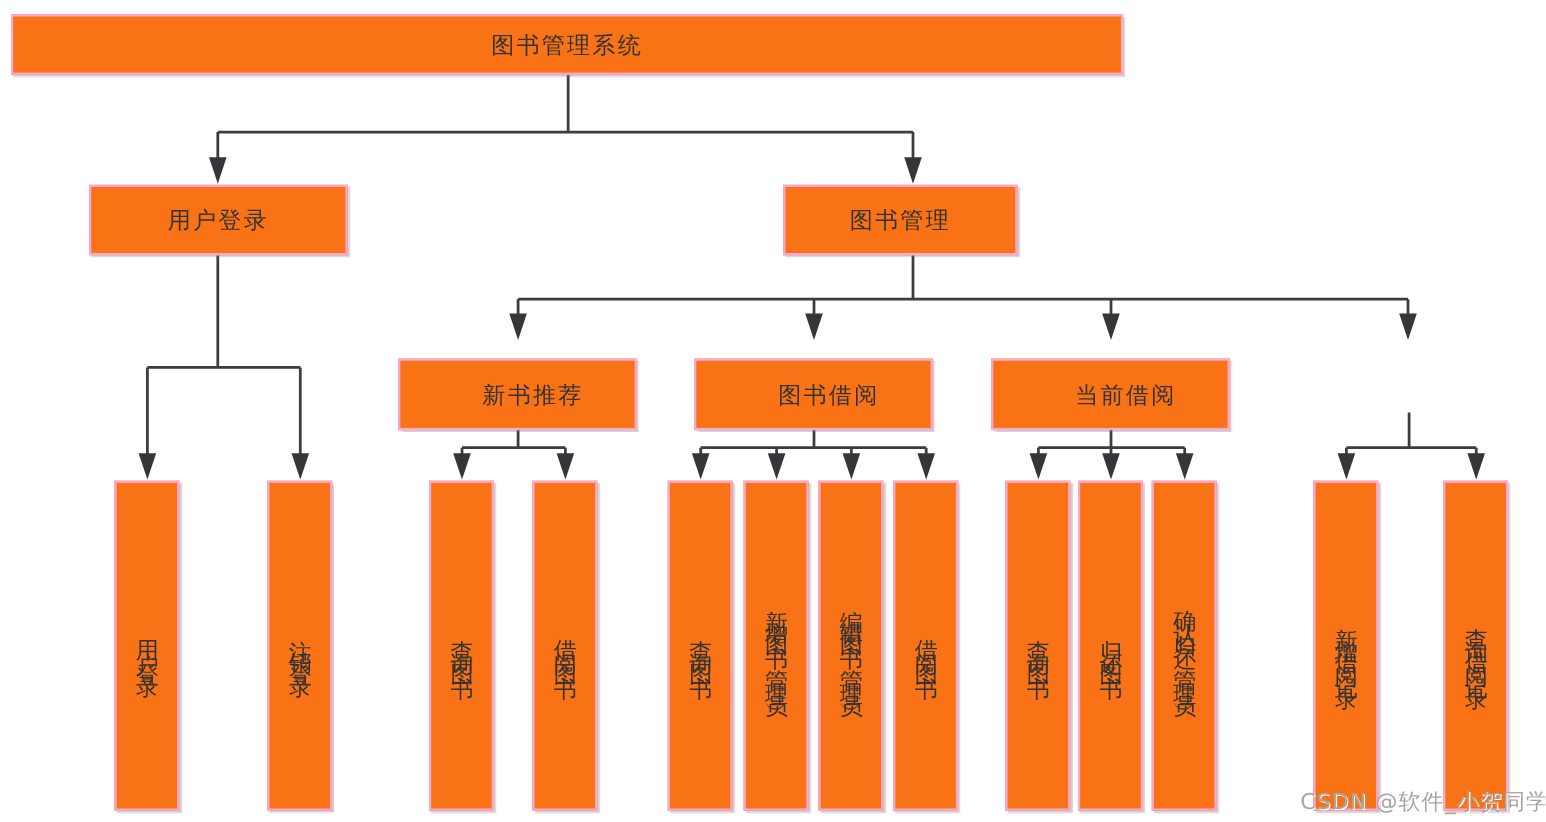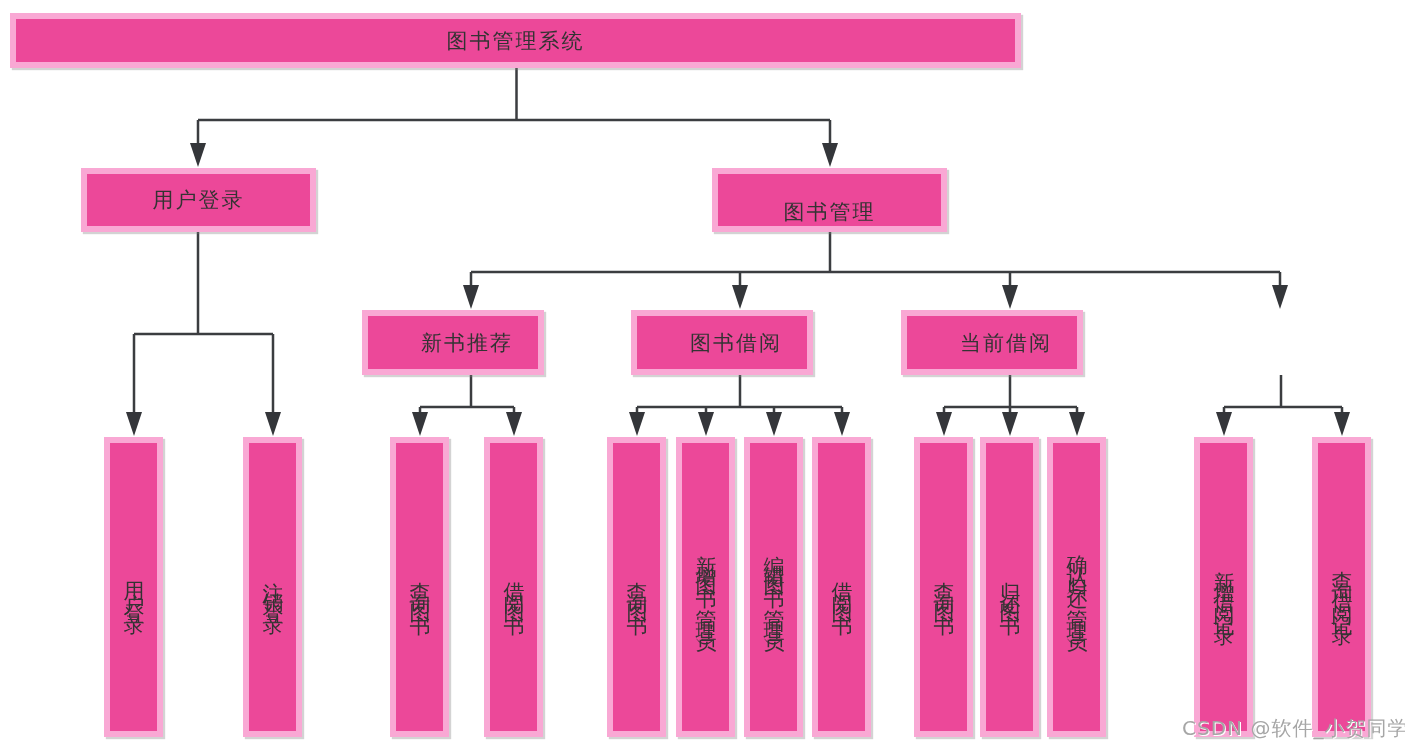--- a/index.html
+++ b/index.html
@@ -9,36 +9,36 @@
     width:1405px;height:747px;
     background:#ffffff;
     font-family:"DejaVu Sans","Liberation Sans",sans-serif;
     color:#333333;
     overflow:hidden;
   }
   svg.connectors{position:absolute;left:0;top:0;z-index:1;}
   .node{
     position:absolute;
     box-sizing:border-box;
-    background:#ec4899;
-    border:6px solid #f9a8d4;
+    background:#f97316;
+    border:2px solid #f9a8d4;
     display:flex;align-items:center;justify-content:center;
     z-index:2;
     box-shadow:2px 2px 1px rgba(130,130,130,0.35);
   }
   .node .hlabel{
     font-size:21px;
     letter-spacing:2px;
     color:#333333;
     white-space:nowrap;
   }
   .node.root{left:10px;top:13px;width:1011px;height:55px;}
   .node.l1a{left:81px;top:168px;width:235px;height:64px;}
-  .node.l1b{left:712px;top:168px;width:235px;height:64px;align-items:flex-end;}
-  .node.l2{top:310px;width:182px;height:65px;padding-left:28px;}
+  .node.l1b{left:712px;top:168px;width:213px;height:64px;}
+  .node.l2{top:326px;width:217px;height:65px;padding-left:28px;}
   .node.l2a{left:362px;}
   .node.l2b{left:631px;text-align:center;}
   .node.l2c{left:901px;font-family:Liberation Mono, monospace;}
   .node.l2d{left:1172px;}
   .node.leaf{top:437px;width:59px;height:300px;}
   .node.leaf .vlabel{
     writing-mode:vertical-rl;
     text-orientation:mixed;
     font-size:21px;
     letter-spacing:11px;

